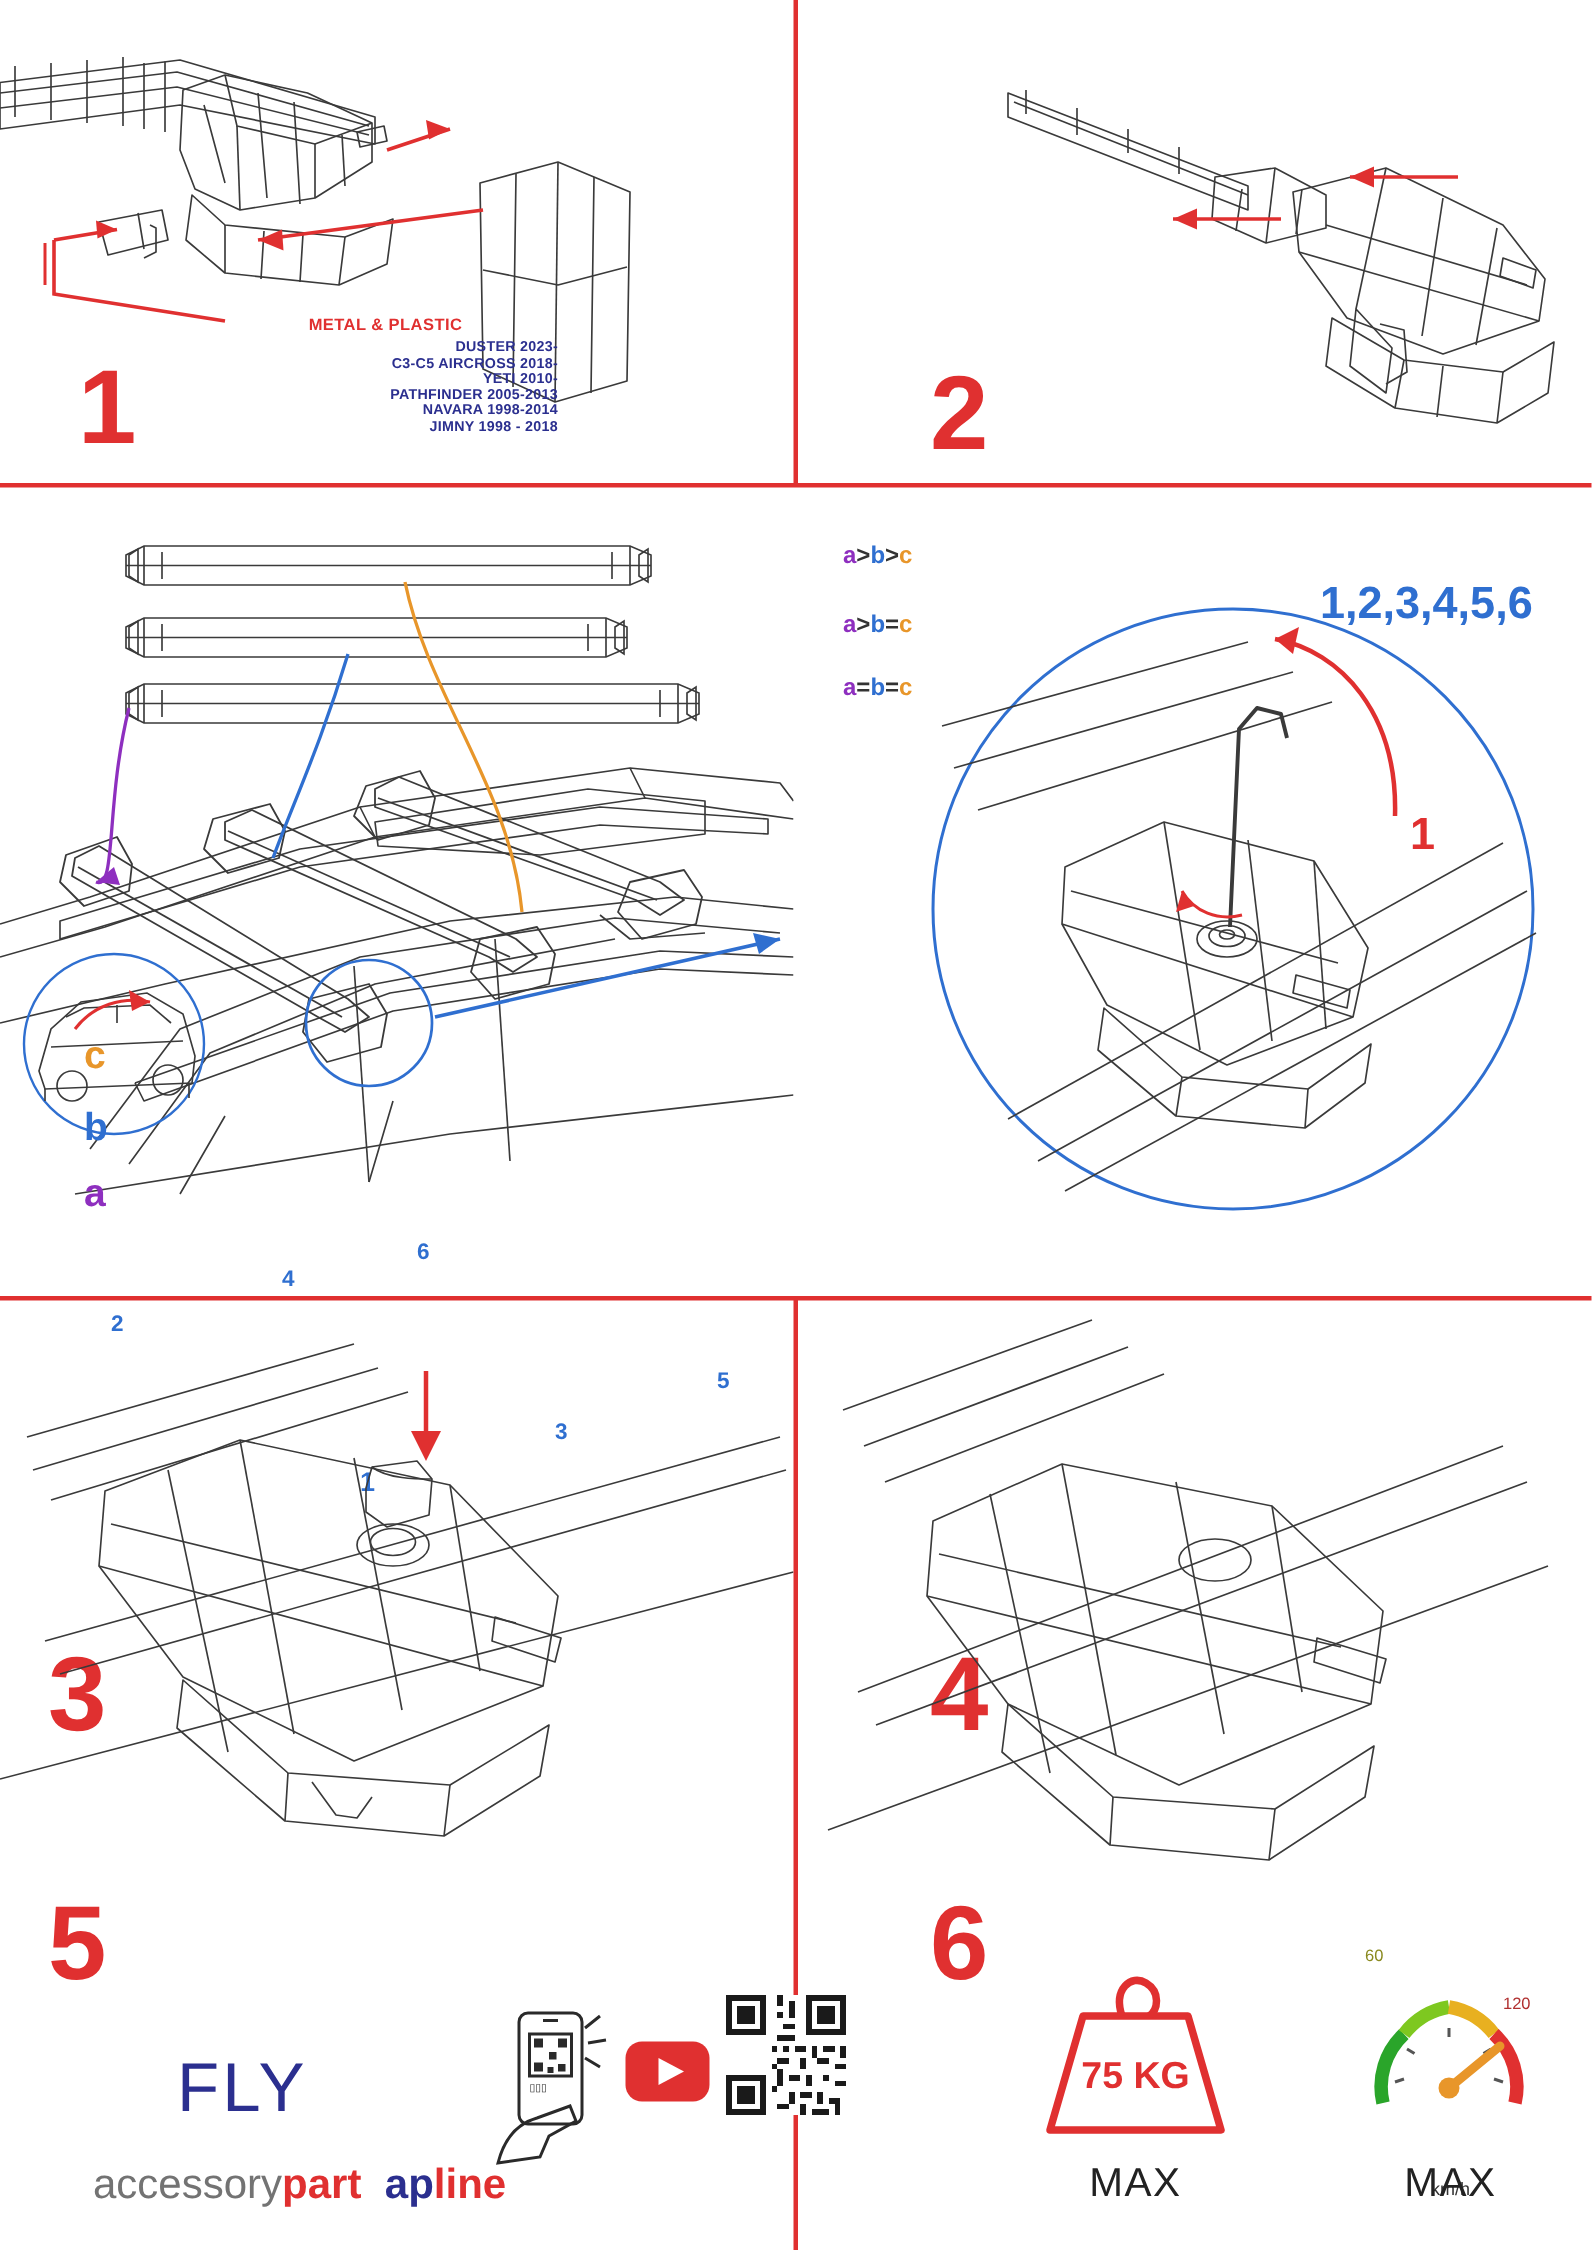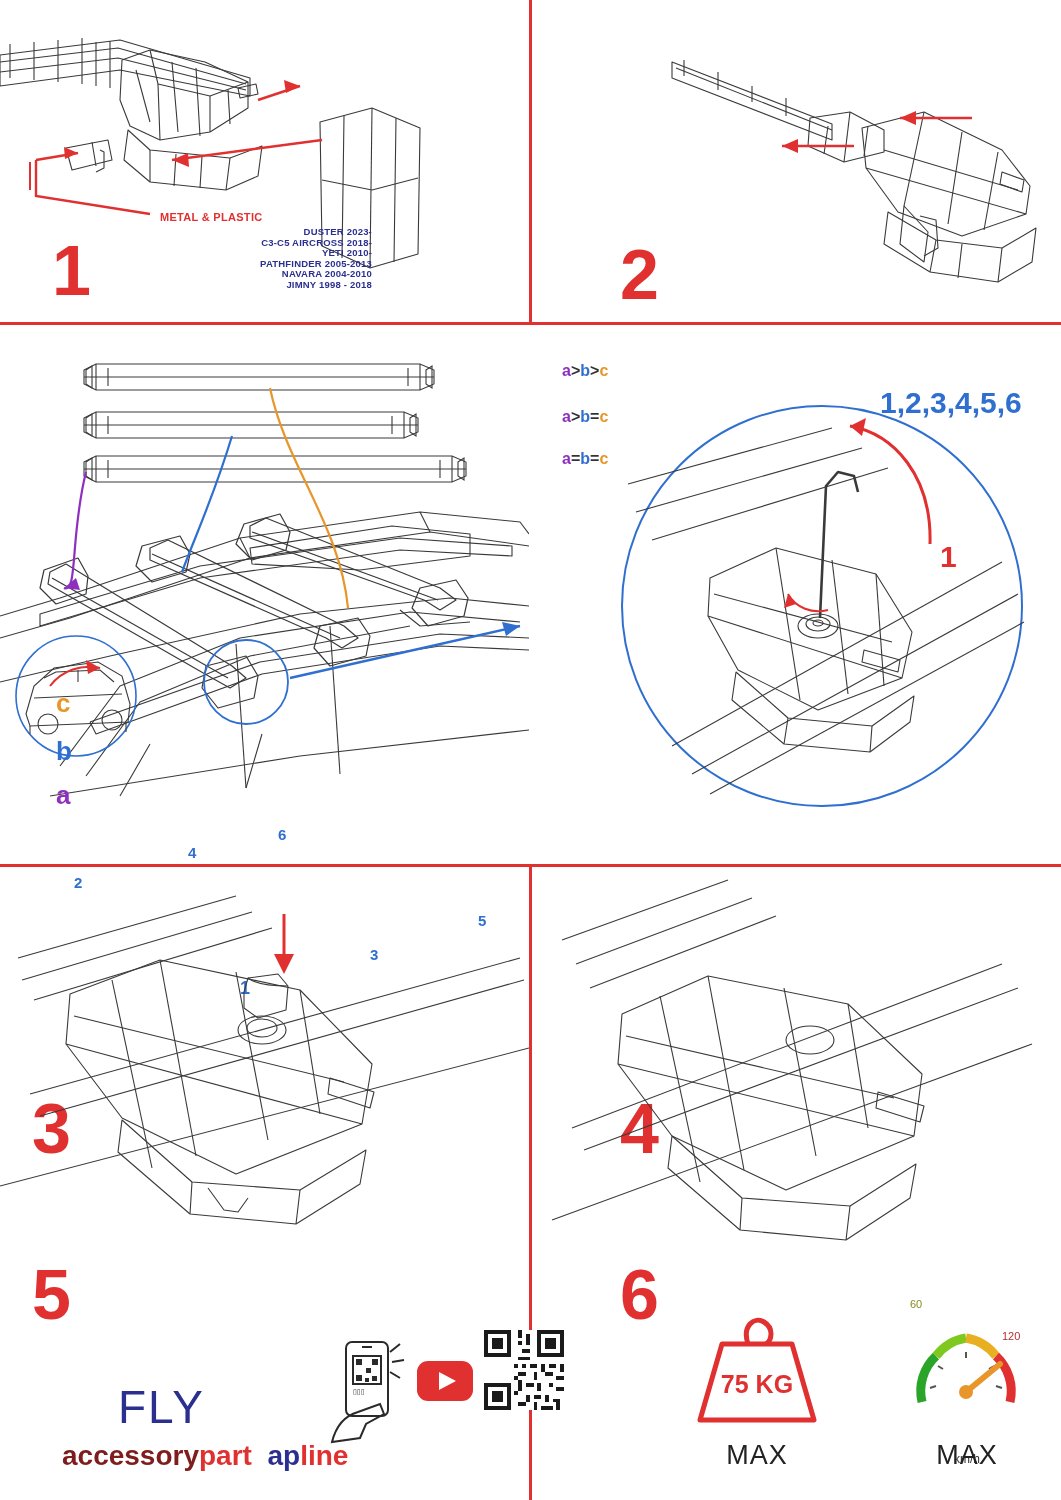--- a/index.html
+++ b/index.html
@@ -75,27 +75,27 @@
       </g>
       <g fill="#e03030">
         <path d="M300 86 L284 80 L286 93 Z"></path>
         <path d="M172 160 L188 153 L189 167 Z"></path>
         <path d="M78 153 L64 147 L65 159 Z"></path>
       </g>
       <g stroke="#e03030" stroke-width="2" fill="none">
         <path d="M30 162 L30 190"></path>
       </g>
     </svg>
-    <div class="metalplastic" style="left:160px;top:211px;width:224px;text-align:left;">METAL &amp; PLASTIC</div>
+    <div class="metalplastic" style="left:145px;top:211px;width:224px;text-align:center;">METAL &amp; PLASTIC</div>
     <div class="modellist" style="left:120px;top:227px;width:252px;">
       <div>DUSTER 2023-</div>
       <div>C3-C5 AIRCROSS 2018-</div>
       <div>YETI 2010-</div>
       <div>PATHFINDER 2005-2013</div>
-      <div>NAVARA 2004-2010</div>
+      <div>NAVARA 1998-2014</div>
       <div>JIMNY 1998 - 2018</div>
     </div>
     <div class="stepnum" style="left:52px;top:236px;">1</div>
   </div>
 
   <div class="panel" style="left:532px;top:0;width:529px;height:322px;">
     <svg width="529" height="322" viewBox="0 0 529 322">
       <g fill="none" stroke="#3a3a3a" stroke-width="1.1" stroke-linejoin="round">
 
         <path d="M140 62 L300 124 L300 140 L140 78 Z"></path>
@@ -332,23 +332,23 @@
 
         <path d="M330 210 L374 224 L370 240 L328 226 Z"></path>
       </g>
       <g stroke="#e03030" stroke-width="3" fill="none">
         <path d="M284 46 L284 96"></path>
       </g>
       <path d="M284 106 L274 86 L294 86 Z" fill="#e03030"></path>
     </svg>
     <div class="stepnum" style="left:32px;top:392px;">5</div>
 
-    <div class="flytxt" style="left:118px;top:512px;">FLY</div>
+    <div class="flytxt" style="left:118px;top:496px;">FLY</div>
     <div class="brandline" style="left:62px;top:572px;">
-      <span style="color:#7f1d1d;font-weight:700;">accessory</span><span style="color:#e03030;font-weight:700;">part</span><span style="color:#2b2f8f;font-weight:700;">&nbsp;&nbsp;</span><span style="color:#2b2f8f;font-weight:700;text-align:right;">ap</span><span style="color:#e03030;font-weight:700;margin-top:16px;">line</span>
+      <span style="color:#737373;font-weight:400;">accessory</span><span style="color:#e03030;font-weight:700;">part</span><span style="color:#2b2f8f;font-weight:700;">&nbsp;&nbsp;</span><span style="color:#2b2f8f;font-weight:700;text-align:right;">ap</span><span style="color:#e03030;font-weight:700;margin-top:16px;">line</span>
     </div>
 
     <svg style="position:absolute;left:322px;top:470px;" width="86" height="110" viewBox="0 0 86 110">
       <g fill="none" stroke="#2a2a2a" stroke-width="2">
         <rect x="24" y="4" width="42" height="74" rx="6"></rect>
         <path d="M40 9 L50 9"></path>
         <rect x="31" y="18" width="28" height="28"></rect>
         <path d="M68 14 L78 6 M70 24 L82 22 M68 34 L78 40"></path>
         <path d="M10 104 C14 88 22 78 36 74 L58 66 L62 76 L44 86 L38 100 Z"></path>
       </g>

